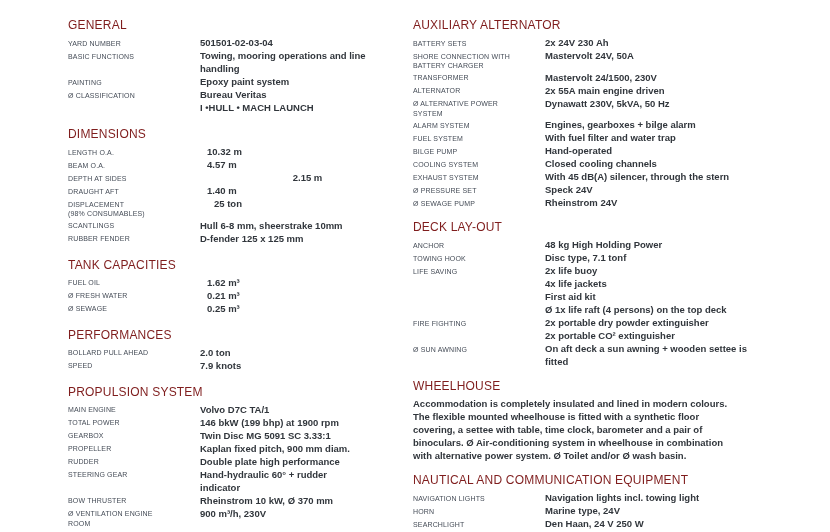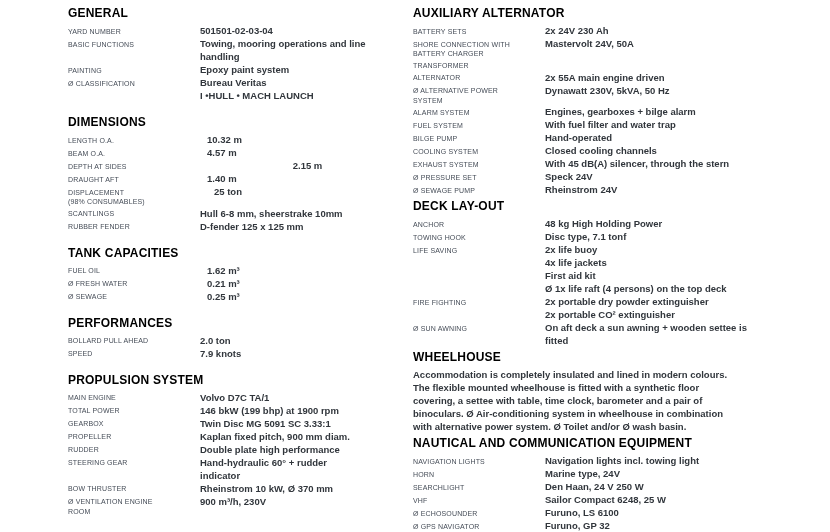--- a/index.html
+++ b/index.html
@@ -10,23 +10,23 @@
     color:#31363c;
     -webkit-font-smoothing:antialiased;
   }
   .sheet{position:relative;width:830px;height:532px;}
   .col{position:absolute;top:7px;}
   .col-left{left:68px;width:340px;}
   .col-right{left:413px;width:414px;}
   .spec-section{margin-bottom:14px;}
   .col-right .spec-section{margin-bottom:4px;}
   .sec-title{
-    font-size:12px;line-height:13px;font-weight:bold;
-    color:#000000;letter-spacing:.2px;
-    margin:0 0 4px 0;
+    font-size:12px;line-height:13px;font-weight:normal;
+    color:#7f1d1d;letter-spacing:.2px;
+    margin:12px 0 4px 0;
   }
   .rows{display:block;}
   .spec-row{display:flex;align-items:flex-start;}
   .spec-label{
     flex:0 0 132px;width:132px;
     font-size:7px;line-height:9.5px;letter-spacing:.15px;
     color:#454c57;
     padding-top:2.5px;
     white-space:pre-line;
     text-transform:uppercase;
@@ -195,20 +195,21 @@
             <div class="spec-label">BATTERY SETS</div>
             <div class="spec-value">2x 24V 230 Ah</div>
           </div>
           <div class="spec-row">
             <div class="spec-label">SHORE CONNECTION WITH
 BATTERY CHARGER</div>
             <div class="spec-value">Mastervolt 24V, 50A</div>
           </div>
           <div class="spec-row">
             <div class="spec-label">TRANSFORMER</div>
+            <div class="spec-value">Mastervolt 24/1500, 230V</div>
           </div>
           <div class="spec-row">
             <div class="spec-label">ALTERNATOR</div>
             <div class="spec-value">2x 55A main engine driven</div>
           </div>
           <div class="spec-row">
             <div class="spec-label">Ø ALTERNATIVE POWER
 SYSTEM</div>
             <div class="spec-value">Dynawatt 230V, 5kVA, 50 Hz</div>
           </div>

